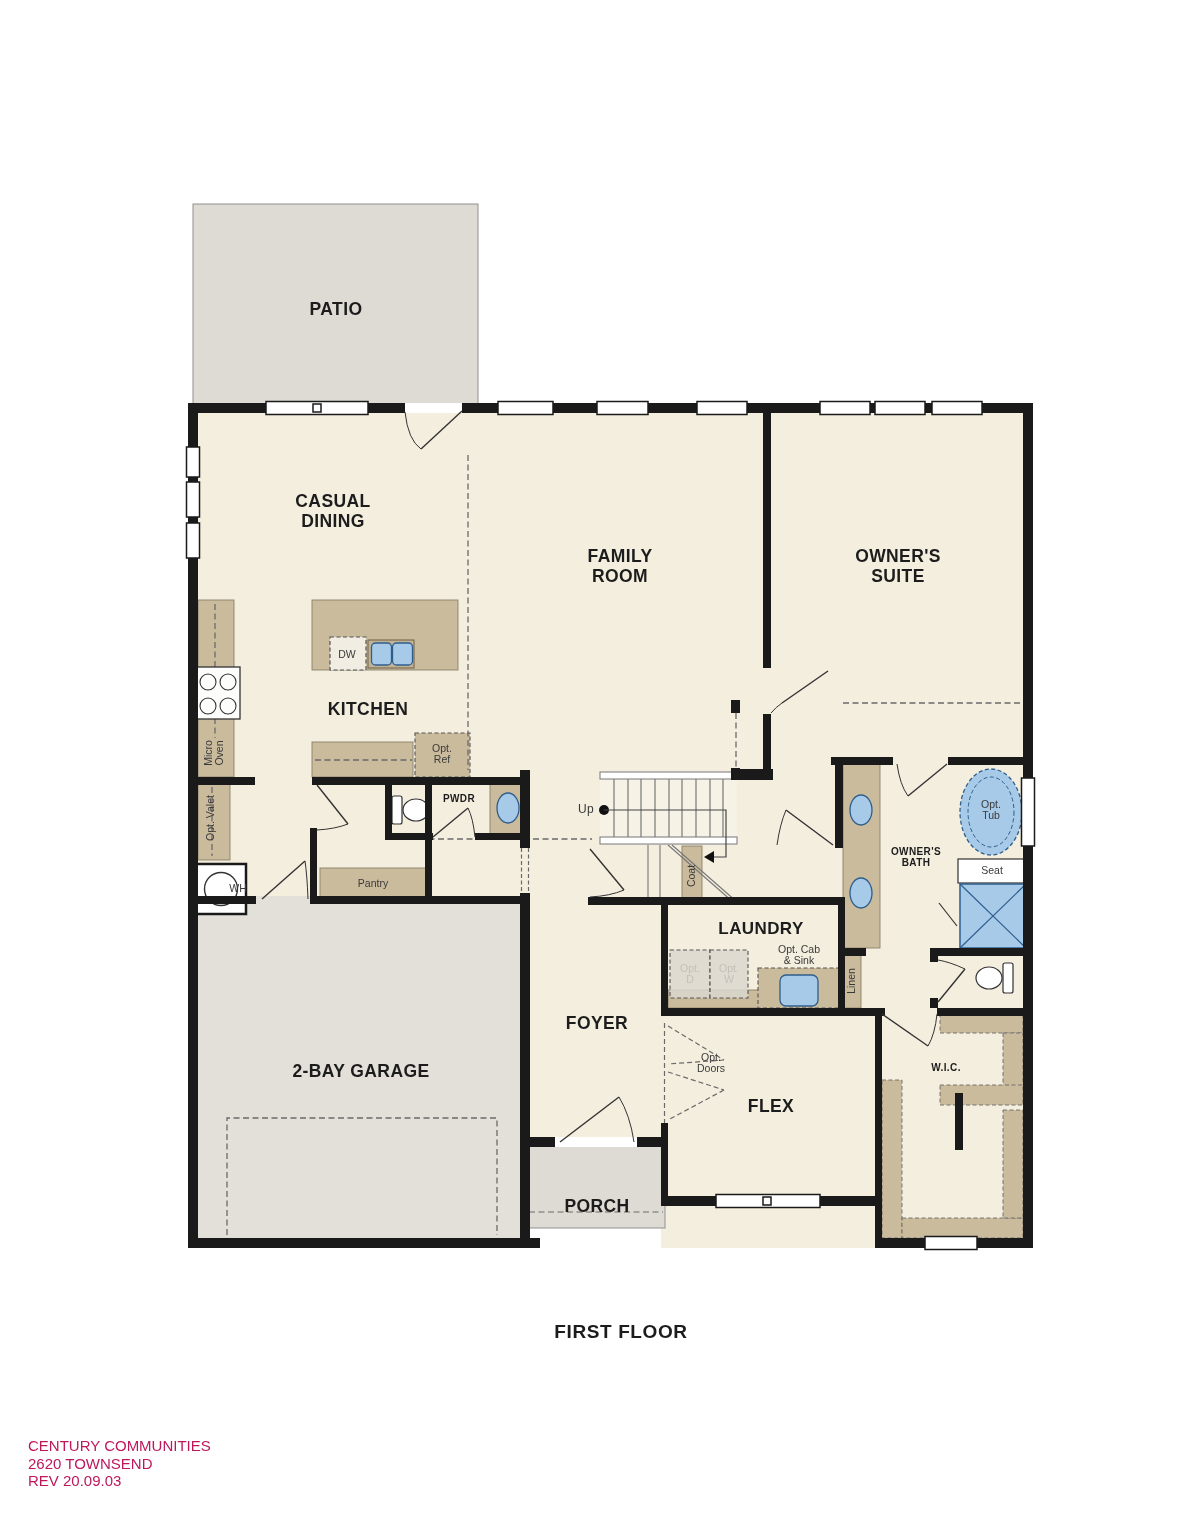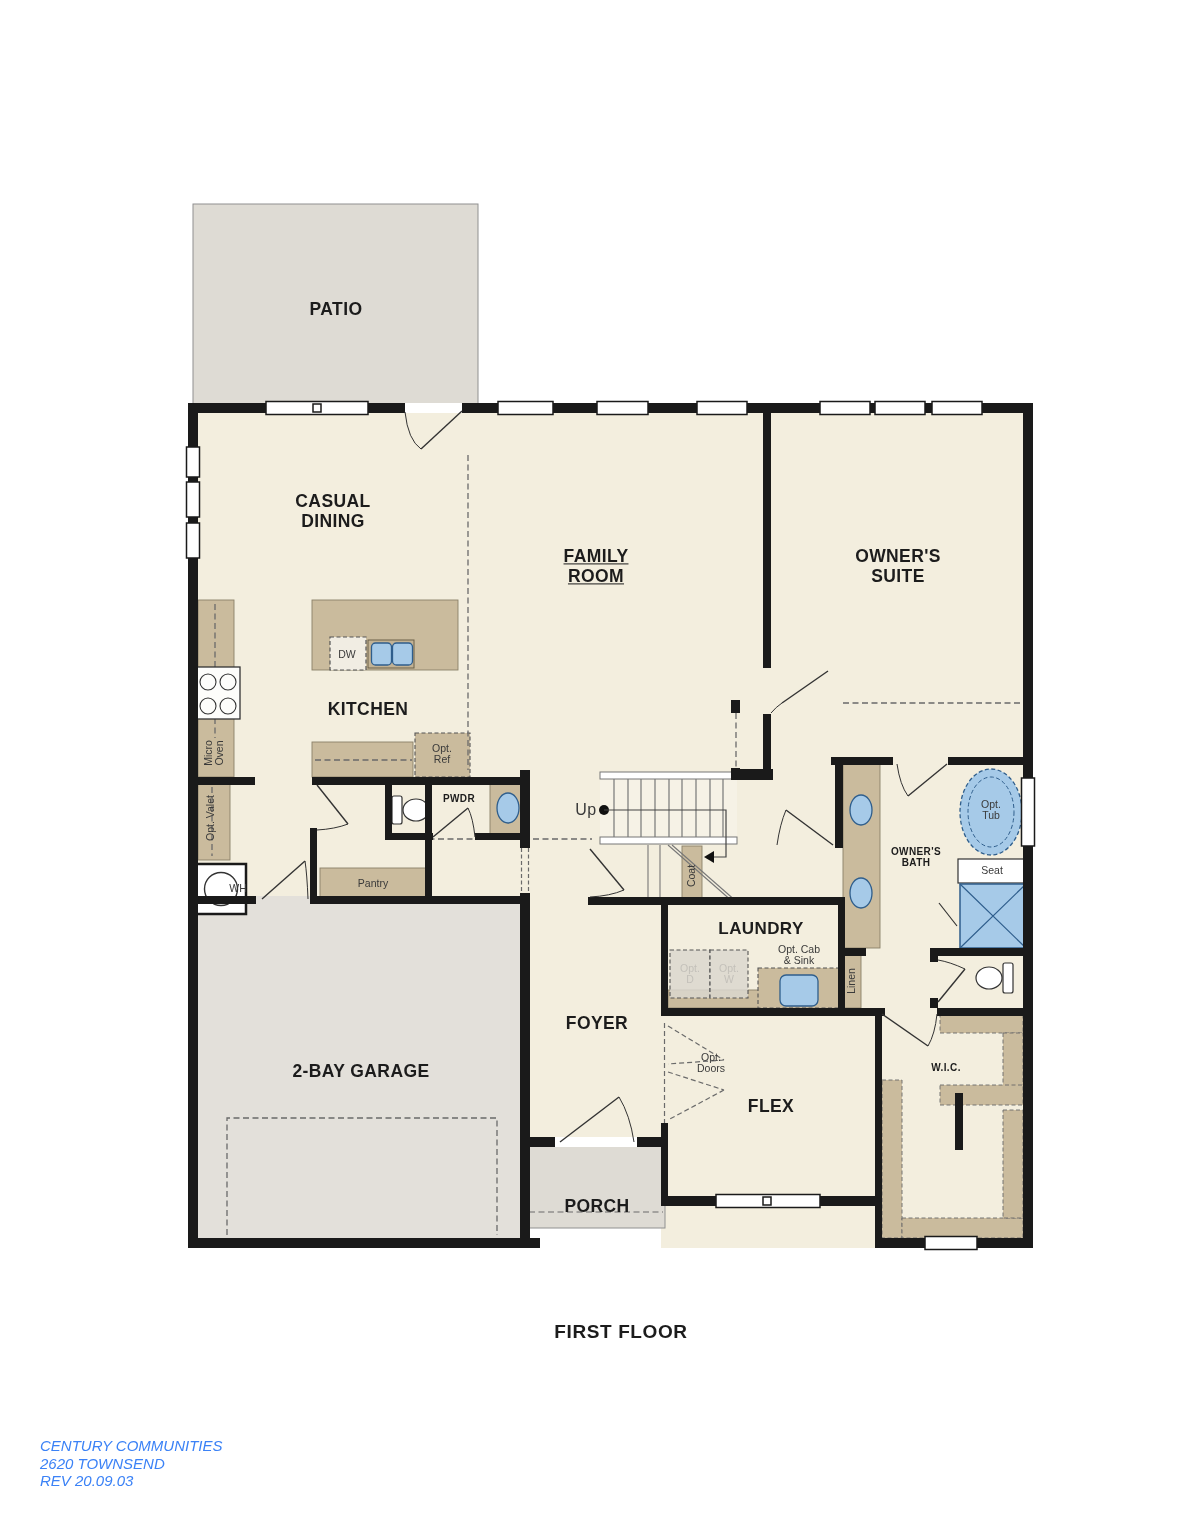--- a/index.html
+++ b/index.html
@@ -4,24 +4,24 @@
 <style>
   html,body{margin:0;padding:0;background:#fff;}
   #plan{position:relative;width:1187px;height:1536px;background:#ffffff;overflow:hidden;
         font-family:"Liberation Sans", sans-serif;}
   #plan svg{position:absolute;left:0;top:0;}
   .lbl{position:absolute;transform:translate(-50%,-50%);font-weight:bold;font-size:17.5px;
        letter-spacing:.4px;color:#1c1c1c;white-space:pre-line;text-align:center;line-height:1.12;}
   .md{font-size:17px;}
   .sm{font-size:10px;}
   .xs{font-size:10.5px;font-weight:400;letter-spacing:0;color:#3a3a3a;line-height:1.05;}
-  .up{font-size:16px;font-weight:400;color:#3a3a3a;}
+  .up{font-size:12px;font-weight:400;color:#3a3a3a;}
   .vert{transform:translate(-50%,-50%) rotate(-90deg);}
   .title{font-size:19px;letter-spacing:.6px;}
-  .footer{position:absolute;left:40px;top:1437px;font-size:15px;color:#3b82f6;line-height:1.18;font-style:italic;}
+  .footer{position:absolute;left:28px;top:1437px;font-size:15px;color:#be185d;line-height:1.18;}
   .footer div{white-space:nowrap;}
 </style>
 </head>
 <body>
 
 <div id="plan">
 
 <svg width="1187" height="1536" viewBox="0 0 1187 1536">
 
   <g fill="#f3eede">
@@ -261,21 +261,21 @@
           <path d="M560 1142 L619 1097"></path>
           <path d="M634 1142 Q630 1115 619 1097" stroke-width="1"></path>
         </g>
     <path d="M939 903 L957 926" stroke-width="1.2"></path>
   </g>
 </svg>
 
   <div class="lbl" style="left:336px;top:310px;">PATIO</div>
   <div class="lbl" style="left:333px;top:512px;">CASUAL
 DINING</div>
-  <div class="lbl" style="left:596px;top:567px;text-decoration:underline;">FAMILY
+  <div class="lbl" style="left:620px;top:567px;">FAMILY
 ROOM</div>
   <div class="lbl" style="left:898px;top:567px;">OWNER'S
 SUITE</div>
   <div class="lbl" style="left:368px;top:710px;">KITCHEN</div>
   <div class="lbl sm" style="left:459px;top:799px;">PWDR</div>
   <div class="lbl" style="left:361px;top:1072px;">2-BAY GARAGE</div>
   <div class="lbl" style="left:597px;top:1024px;">FOYER</div>
   <div class="lbl md" style="left:761px;top:929px;">LAUNDRY</div>
   <div class="lbl sm" style="left:916px;top:857px;">OWNER'S
 BATH</div>

